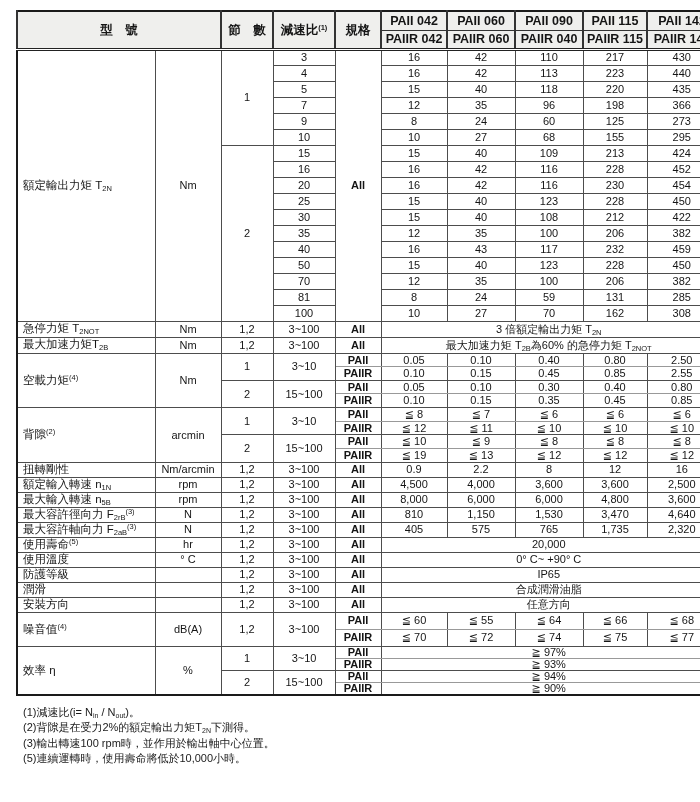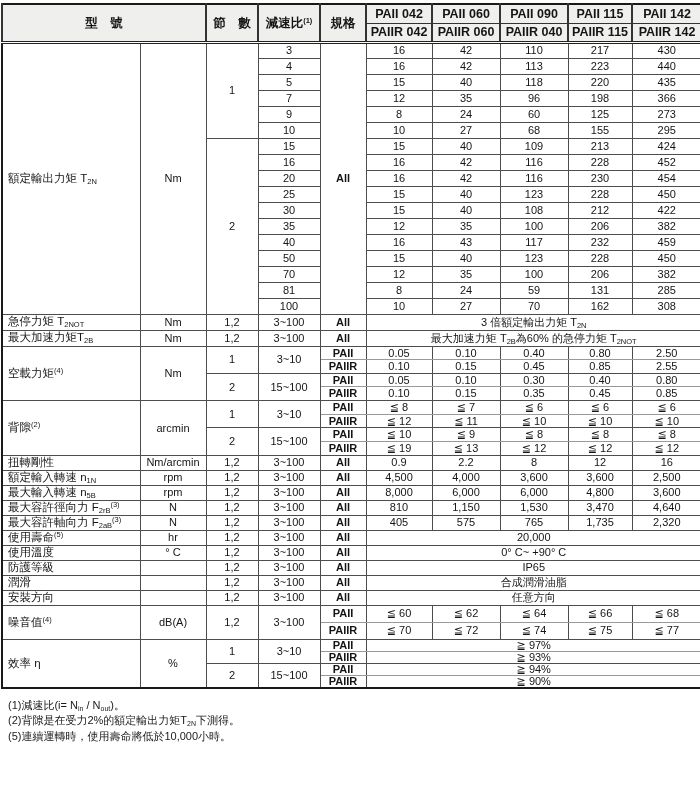--- a/index.html
+++ b/index.html
@@ -3,21 +3,21 @@
 <meta charset="utf-8">
 <style>
   * { box-sizing: border-box; }
   html, body { margin: 0; padding: 0; }
   body {
     width: 700px;
     background: #ffffff;
     color: #151515;
     font-family: "Liberation Sans", "DejaVu Sans", sans-serif;
   }
-  .page { padding: 3px 1px 0 1px; }
+  .page { padding: 10px 1px 0 1px; margin-left: 15px; }
 
   table.spec {
     border-collapse: collapse;
     table-layout: fixed;
     width: 698px;
     border: 2px solid #1a1a1a;
   }
   th, td {
     border: 1px solid #4d4d4d;
     padding: 0 2px;
@@ -438,21 +438,21 @@
           <td class="spec">All</td>
           <td class="val span-val" colspan="5">任意方向</td>
         </tr>
         <tr class="rh18">
           <td class="lbl" rowspan="2">噪音值<sup>(4)</sup></td>
           <td class="unit" rowspan="2">dB(A)</td>
           <td class="stage" rowspan="2">1,2</td>
           <td class="ratio" rowspan="2">3~100</td>
           <td class="spec sb">PAII</td>
           <td class="val sb">≦ 60</td>
-          <td class="val sb">≦ 62</td>
+          <td class="val sb">≦ 55</td>
           <td class="val sb">≦ 64</td>
           <td class="val sb">≦ 66</td>
           <td class="val sb">≦ 68</td>
         </tr>
         <tr class="rh18">
           <td class="spec">PAIIR</td>
           <td class="val">≦ 70</td>
           <td class="val">≦ 72</td>
           <td class="val">≦ 74</td>
           <td class="val">≦ 75</td>
@@ -479,15 +479,16 @@
         <tr class="rh12">
           <td class="spec">PAIIR</td>
           <td class="val span-val" colspan="5">≧ 90%</td>
         </tr>
       </tbody>
   </table>
 
   <div class="footnotes" id="footnotes">
       <div>(1)減速比(i= N<sub>in</sub> / N<sub>out</sub>)。</div>
       <div>(2)背隙是在受力2%的額定輸出力矩T<sub>2N</sub>下測得。</div>
+      <div>(3)輸出轉速100 rpm時，並作用於輸出軸中心位置。</div>
       <div>(5)連續運轉時，使用壽命將低於10,000小時。</div>
     </div>
 </div>
 
 </body></html>

